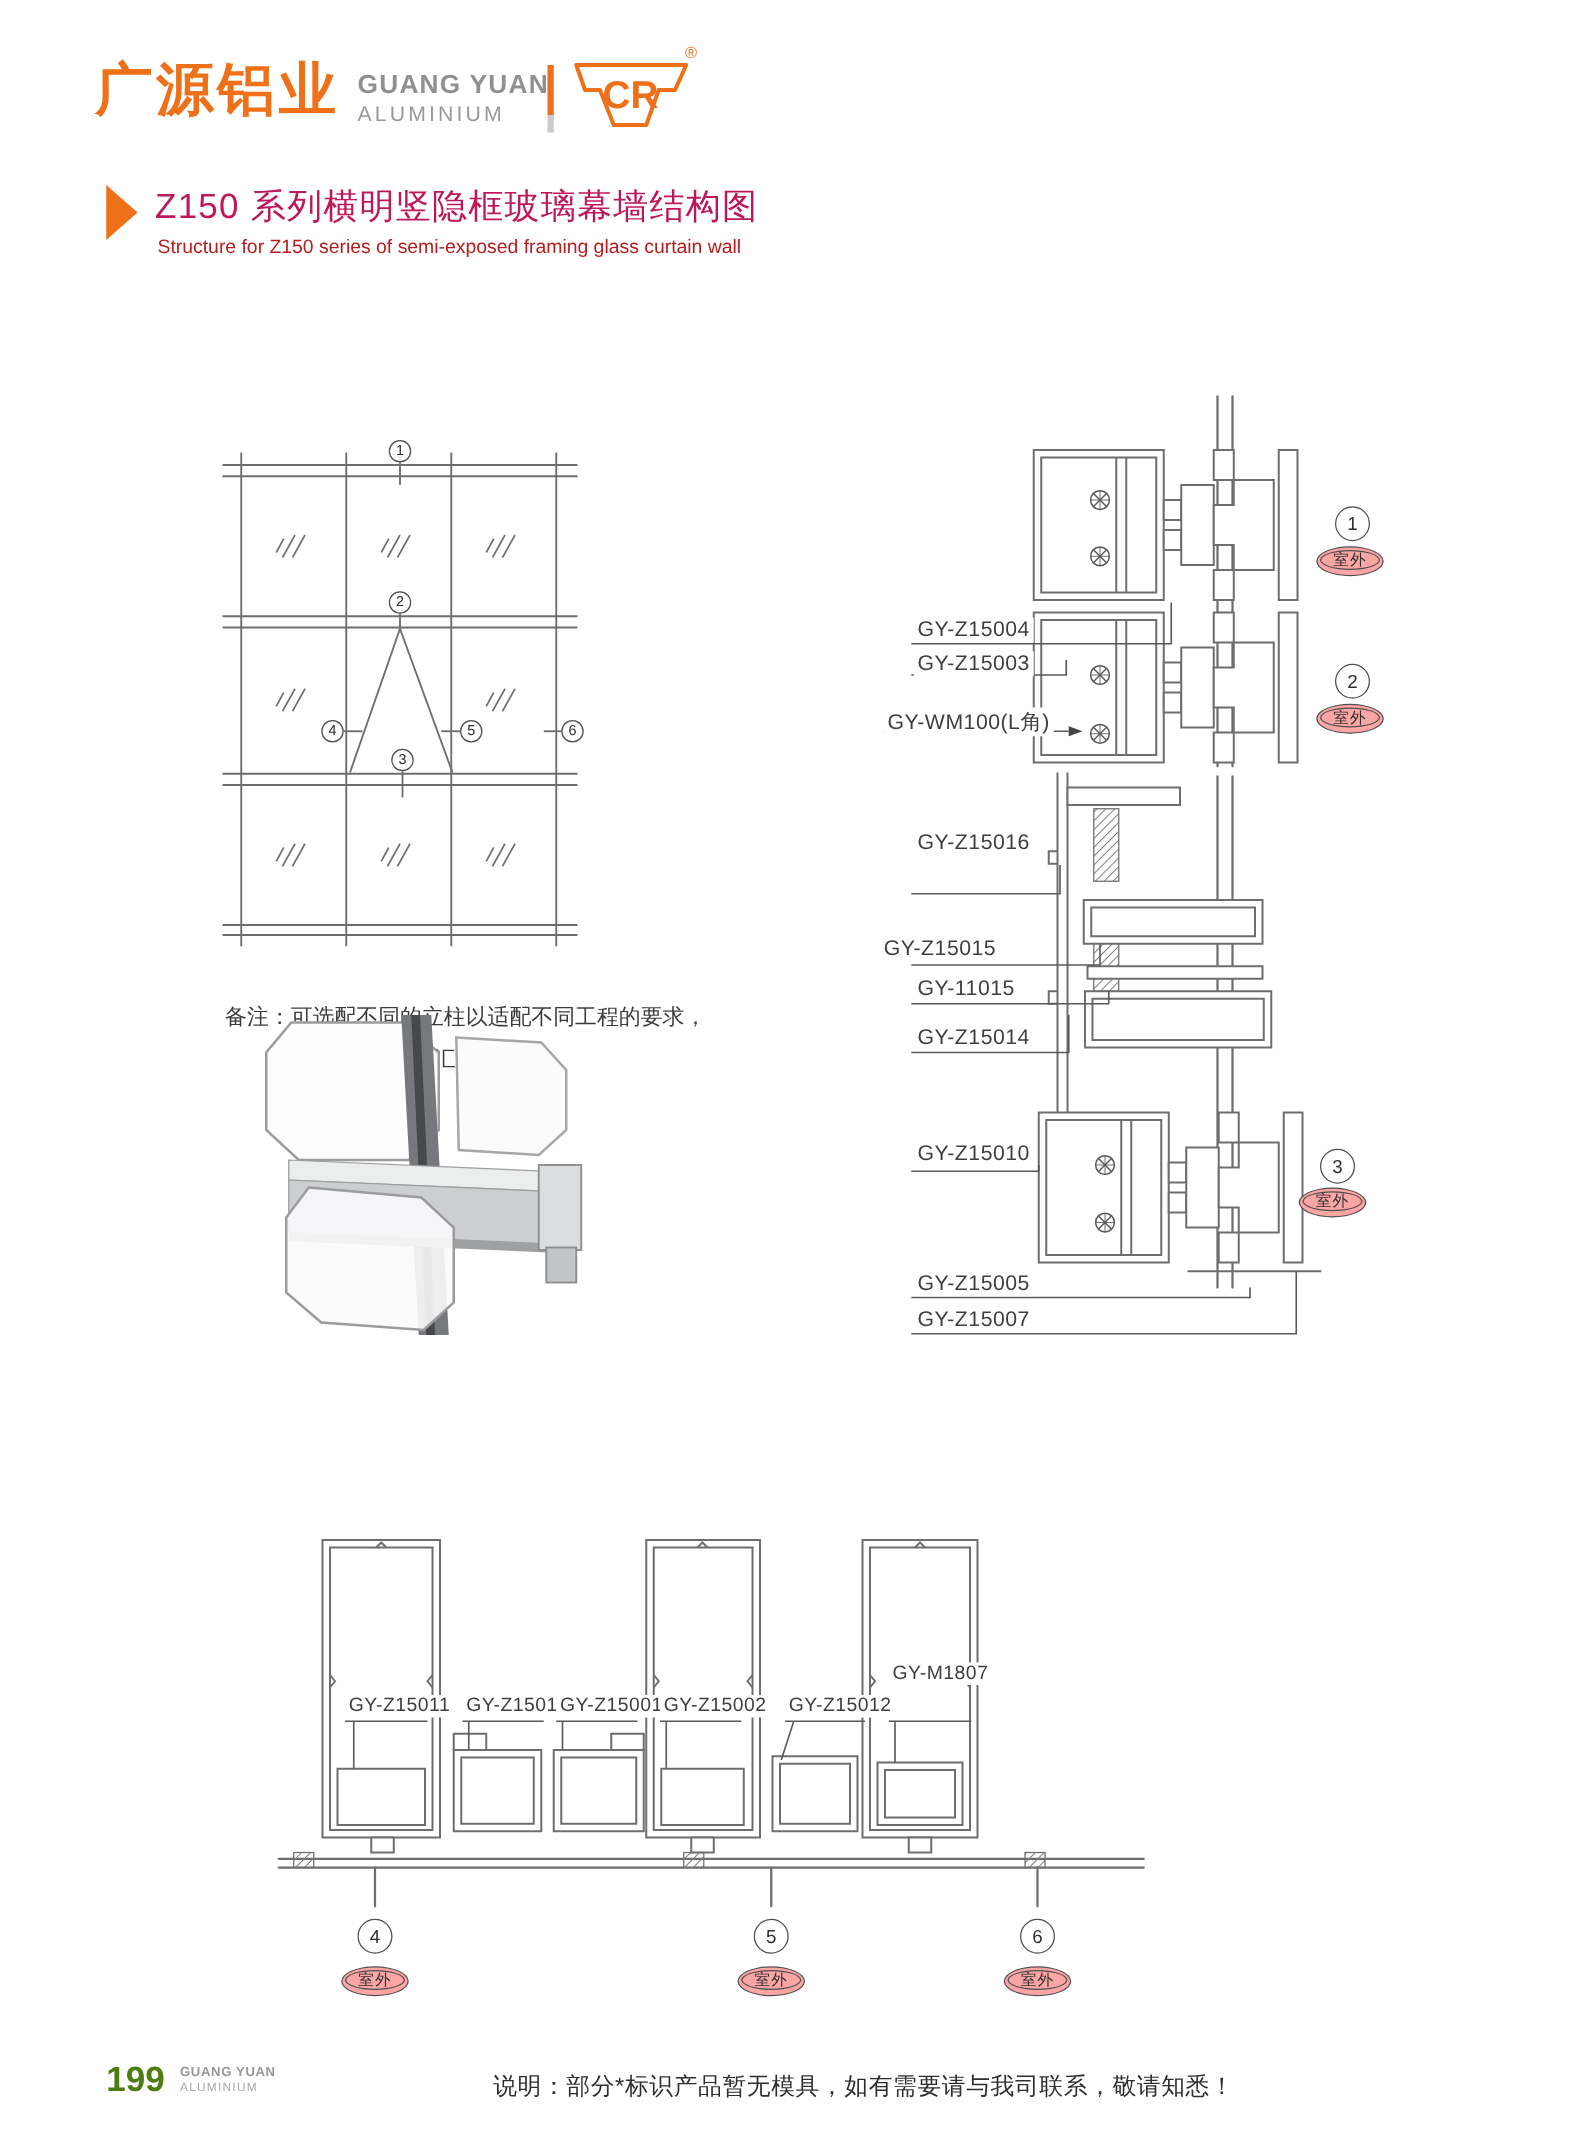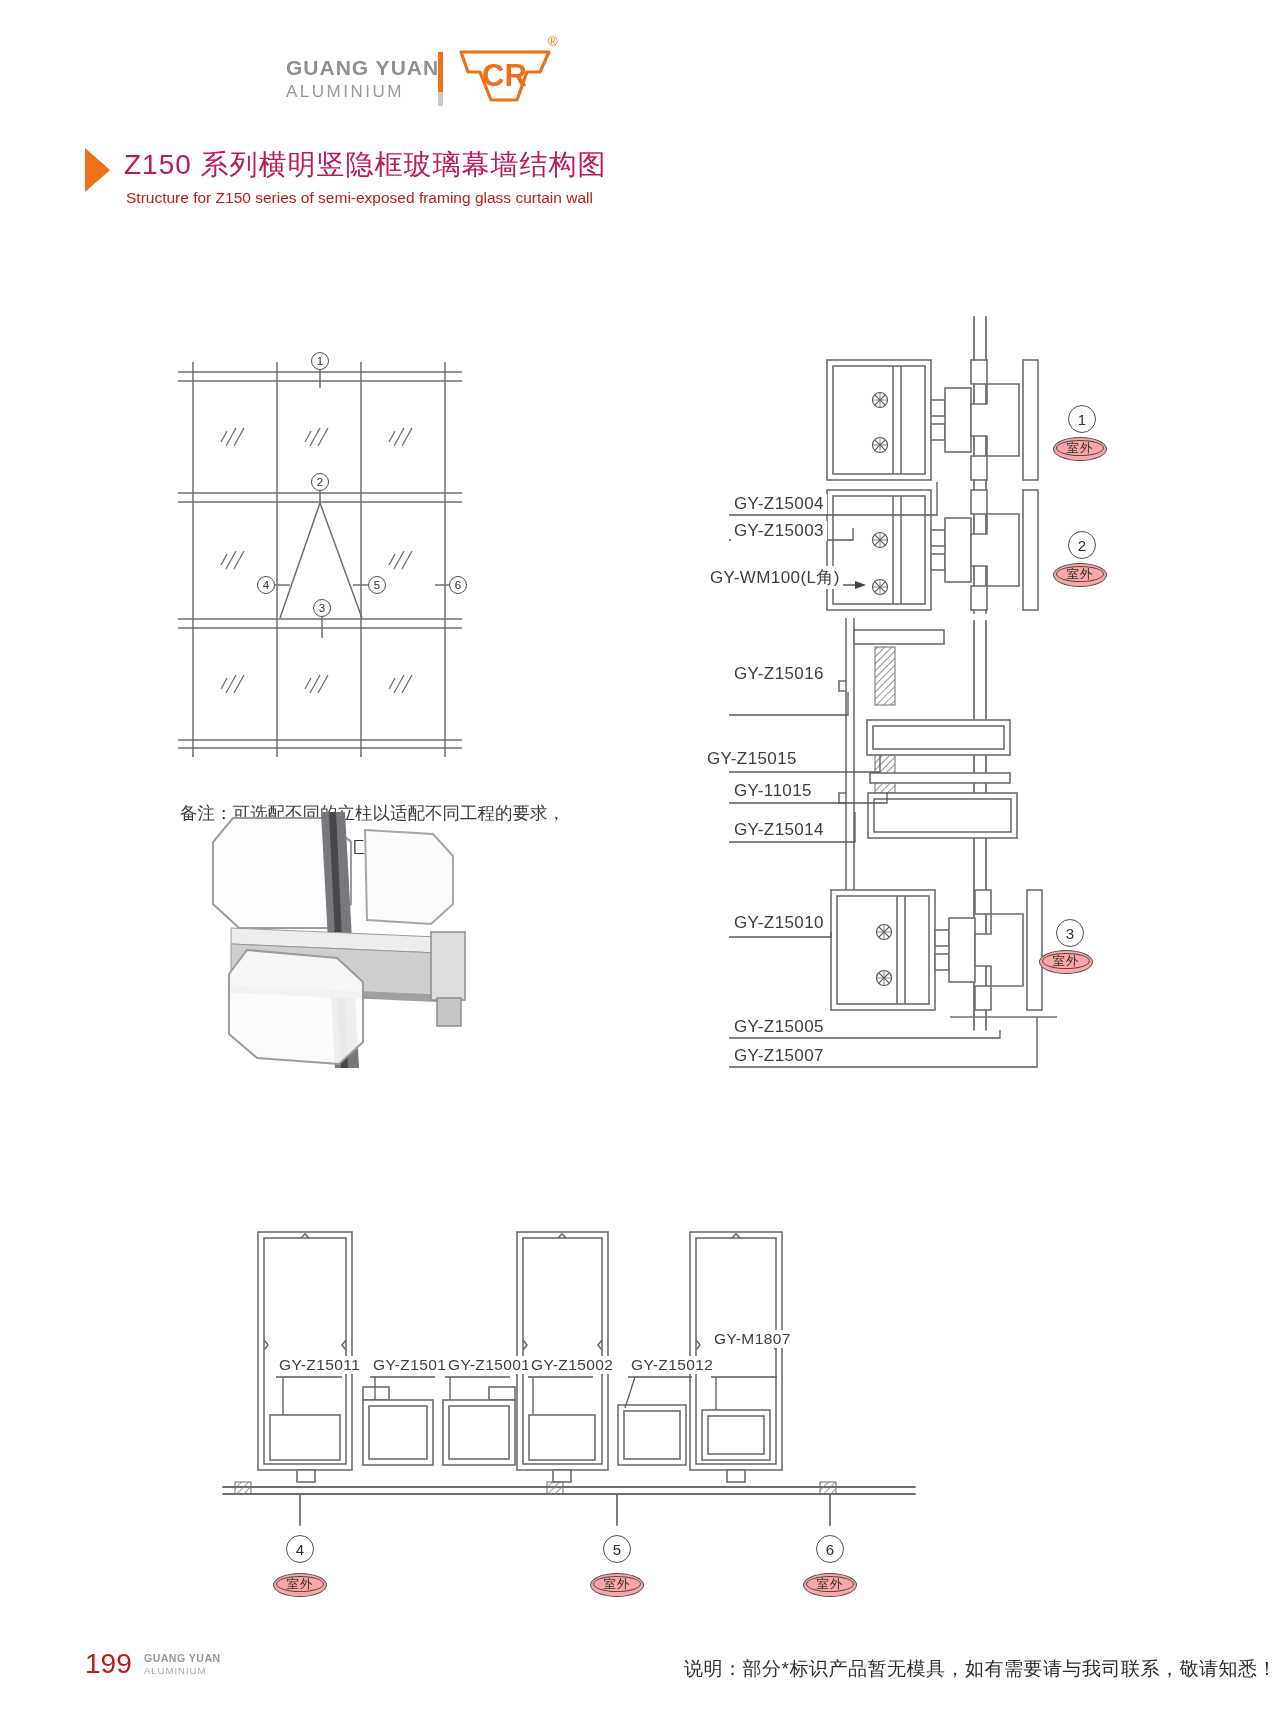--- a/index.html
+++ b/index.html
@@ -23,30 +23,31 @@
   
   .lbl{position:absolute;font-size:17px;color:#3e3e3e;background:#fff;padding:0 3px;white-space:nowrap;letter-spacing:.4px;z-index:5}
   .lbl.sm{font-size:15.5px}
   
   .co{position:absolute;border:1.6px solid #4f4f4f;border-radius:50%;background:#fff;display:flex;align-items:center;justify-content:center;color:#2f2f2f;z-index:6}
   .co.lg{width:28px;height:28px;font-size:15px}
   .co.sm{width:18px;height:18px;font-size:11.5px}
   .oval{position:absolute;border:1.3px solid #4f4f4f;border-radius:50%;padding:2px;background:#fca5a5;z-index:6}
   .oval>span{display:flex;align-items:center;justify-content:center;border:1.3px solid #4f4f4f;border-radius:50%;font-size:12.5px;color:#2f2f2f;height:16px;padding:0 5px;letter-spacing:1px;white-space:nowrap}
   
-  .pageno{position:absolute;left:85px;top:1648px;font-size:28px;font-weight:400;color:#b91c1c}
+  .pageno{position:absolute;left:85px;top:1648px;font-size:28px;font-weight:700;color:#4d7c0f}
   .fbrand1{position:absolute;left:144px;top:1652px;font-size:10.5px;font-weight:700;color:#96989a;letter-spacing:.5px}
   .fbrand2{position:absolute;left:144px;top:1665px;font-size:9.5px;color:#a8a9ab;letter-spacing:1px}
-  .fnote{position:absolute;left:105px;top:1656px;width:1172px;text-align:right;font-size:19px;color:#2e2e2e;letter-spacing:.5px}
+  .fnote{position:absolute;left:105px;top:1656px;width:1172px;text-align:center;font-size:19px;color:#2e2e2e;letter-spacing:.5px}
 </style>
 </head>
 <body>
 
 <div class="page">
 
+  <div class="logo-cn">广源铝业</div>
   <div class="logo-en1">GUANG YUAN</div>
   <div class="logo-en2">ALUMINIUM</div>
   <div class="logo-bar-o"></div>
   <div class="logo-bar-g"></div>
   <svg style="left:455px;top:38px" width="100" height="72" viewBox="0 0 100 72">
     <path d="M6,14 H94 L85,34 H72 L62,62 H36 L25,34 H13 Z" fill="none" stroke="#ee7018" stroke-width="3.2" stroke-linejoin="round"></path>
     <text x="27" y="48" font-size="31" font-weight="800" fill="#ee7018" font-family="Liberation Sans, sans-serif">CR</text>
   </svg>
   <div class="reg-mark">®</div>
 

